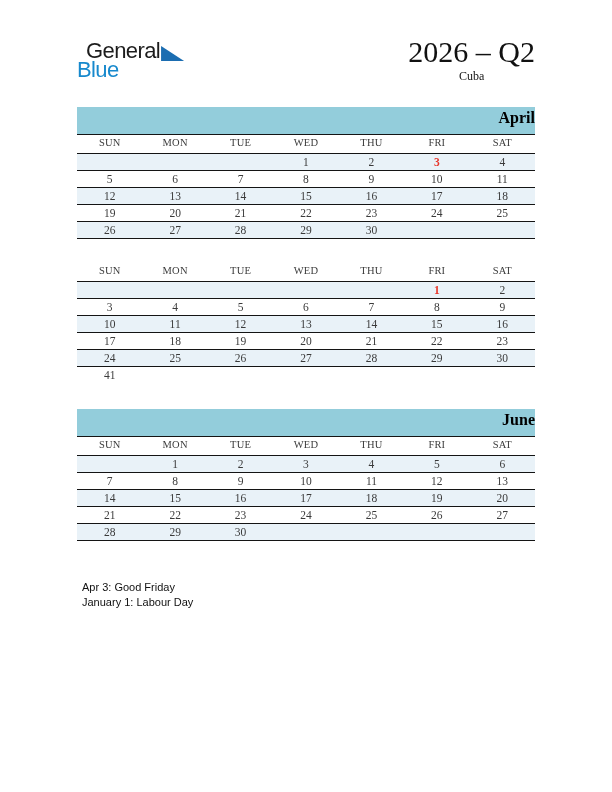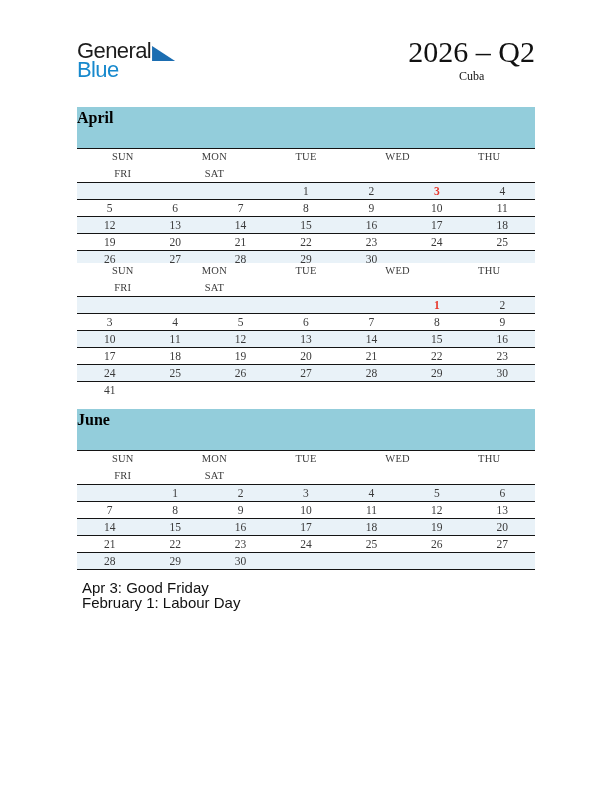--- a/index.html
+++ b/index.html
@@ -10,21 +10,21 @@
     --brandblue:#1789CD;
     --line:#141414;
   }
   html,body{margin:0;padding:0;background:#ffffff;}
   .page{
     position:relative;width:612px;height:792px;background:#ffffff;
     font-family:"Liberation Serif",serif;overflow:hidden;
   }
   
   .logo{position:absolute;left:77px;top:40px;}
-  .logo-top{display:flex;align-items:flex-end;}
+  .logo-top{display:flex;align-items:flex-end;margin-left:9px;}
   .logo-general{
     font-family:"Liberation Sans",sans-serif;font-size:22px;letter-spacing:-0.6px;
     color:#1c1c1c;line-height:1;
   }
   .logo-tri{
     width:23px;height:15px;background:var(--tri);
     clip-path:polygon(0 0,100% 100%,0 100%);
     margin:0 0 1px 1px;
   }
   .logo-bottom{text-align:left;margin-top:-3px;}
@@ -33,44 +33,44 @@
     color:var(--brandblue);line-height:1;
   }
   
   .title-block{position:absolute;right:77px;top:36px;text-align:center;}
   .quarter-title{font-size:30px;color:#111;line-height:1.05;}
   .country{font-size:12px;color:#111;margin-top:2px;line-height:1.1;}
   
   .month{position:absolute;left:77px;width:458px;}
   .m0{top:107px}.m1{top:263px}.m2{top:409px}
   .month-header{
-    height:42px;line-height:22px;text-align:left;
+    height:28px;line-height:22px;text-align:right;
     font-weight:bold;font-size:16px;color:#000;
     background:var(--teal);border-bottom:1.5px solid var(--line);
     box-sizing:border-box;
   }
   .day-row{
-    display:grid;grid-template-columns:repeat(5,1fr);
-    height:34px;line-height:16px;border-bottom:1px solid var(--line);
+    display:grid;grid-template-columns:repeat(7,1fr);
+    height:19px;line-height:16px;border-bottom:1px solid var(--line);
     box-sizing:border-box;background:#ffffff;
   }
   .weekday{ text-align:center;font-size:10.5px;color:#3c3c3c;letter-spacing:0.2px; }
   .week-row{
     display:grid;grid-template-columns:repeat(7,1fr);
     height:17px;line-height:16.5px;border-bottom:1px solid var(--line);
     box-sizing:border-box;background:#ffffff;
   }
   .week-row.shaded{background:var(--rowblue);}
   .week-row.plain:last-child{border-bottom:none;}
   .num{text-align:center;font-size:11.5px;color:#3a3a3a;}
   .num.red{color:var(--holiday);font-weight:bold;}
   
   .notes{
     position:absolute;left:82px;top:580px;
-    font-family:"Liberation Sans",sans-serif;font-size:15px;color:#111;
+    font-family:"Liberation Sans",sans-serif;font-size:11px;color:#111;
     line-height:15px;
   }
 </style>
 </head>
 <body>
 
 <div class="page">
 
   <div class="logo">
     <div class="logo-top">
@@ -264,16 +264,16 @@
           <div class="num"></div>
           <div class="num"></div>
           <div class="num"></div>
           <div class="num"></div>
         </div>
       </section>
     </div>
 
   <div class="notes">
       <div class="note-line">Apr 3: Good Friday</div>
-      <div class="note-line">February 1: Labour Day</div>
+      <div class="note-line">January 1: Labour Day</div>
     </div>
 
 </div>
 
 </body></html>

